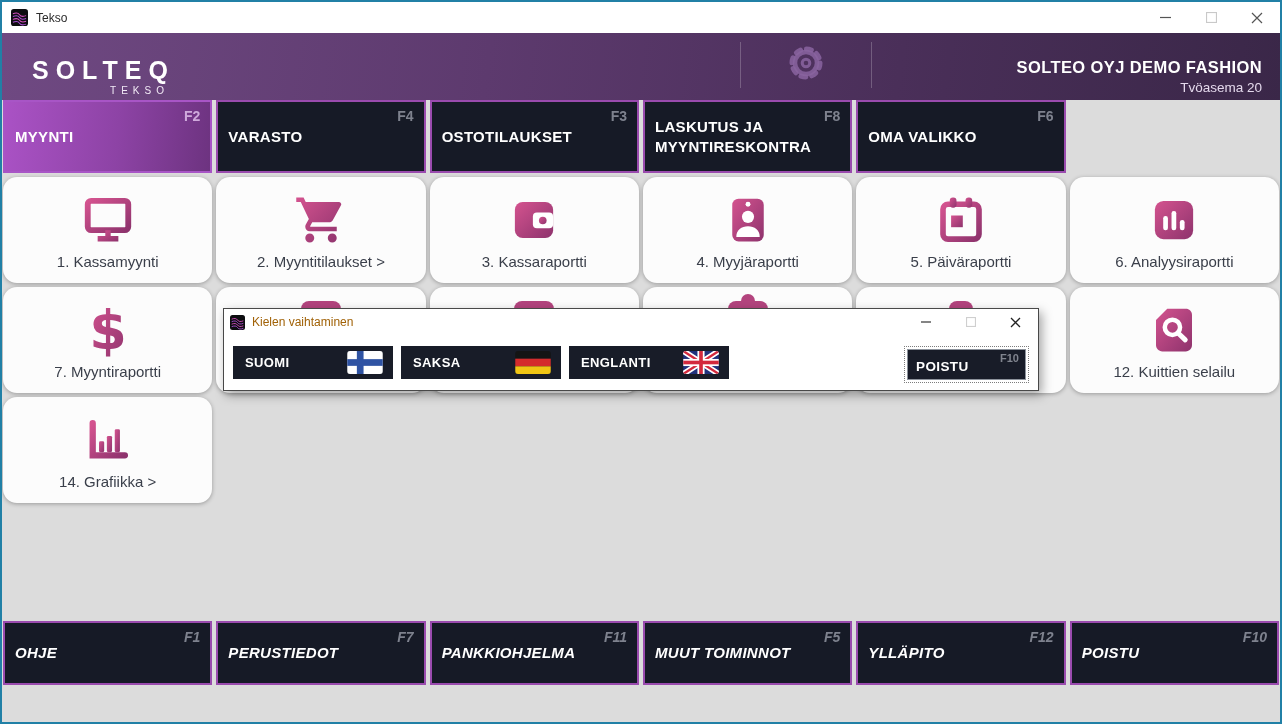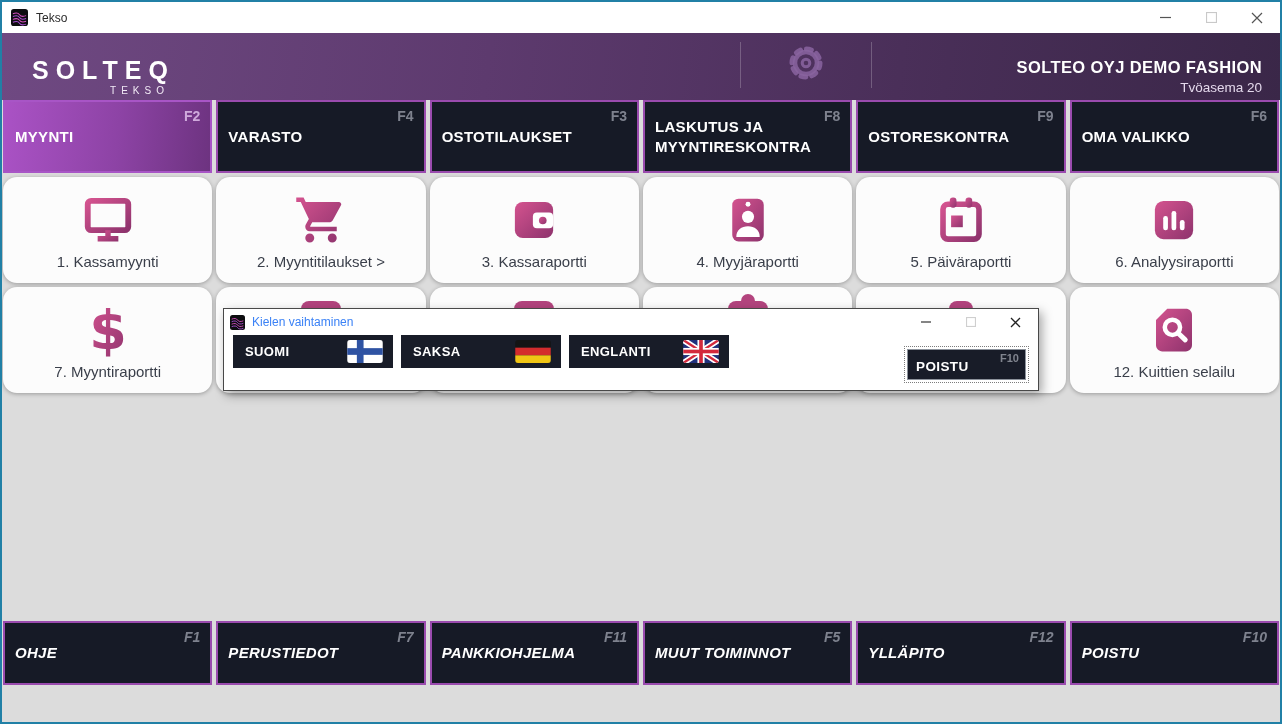--- a/index.html
+++ b/index.html
@@ -74,24 +74,24 @@
   .peek.bump::before{ content:""; position:absolute; top:-7px; left:50%; transform:translateX(-50%);
     width:14px; height:14px; border-radius:50%; background:#b3447e; }
 
   
   .dialog{
     position:absolute; left:221px; top:306px; width:816px; height:83px; z-index:10;
     background:#fff; border:1px solid #484848; box-shadow:3px 4px 10px rgba(0,0,0,.35);
   }
   .dialog-titlebar{ height:26px; display:flex; align-items:center; }
   .dialog-icon{ width:15px; height:15px; margin-left:6px; }
-  .dialog-title{ font-size:12px; color:#3b82f6; margin-left:7px; }
+  .dialog-title{ font-size:12px; color:#a16207; margin-left:7px; }
   .dlg-controls{ margin-left:auto; display:flex; height:100%; }
   .dlg-btn{ width:45px; height:100%; display:flex; align-items:center; justify-content:center; }
-  .dialog-body{ position:relative; height:55px; display:flex; padding-left:9px; gap:8px; }
+  .dialog-body{ position:relative; height:55px; display:flex; align-items:center; padding-left:9px; gap:8px; }
   .lang-btn{
     width:160px; height:33px; background:#181c28; display:flex; align-items:center;
     justify-content:space-between; padding:0 10px 0 12px; cursor:pointer;
   }
   .lang-label{ color:#fff; font-weight:bold; font-size:13px; letter-spacing:.4px; }
   .flag{ width:36px; height:23px; border-radius:3px; overflow:hidden; flex:0 0 auto; }
   .flag svg{ display:block; width:100%; height:100%; }
   .exit-wrap{ position:absolute; right:9px; top:11px; border:1px dotted #7d7d7d; background:#fff; padding:2px; }
   .exit-btn{ position:relative; width:119px; height:31px; background:#181c28; border:1px solid #8d939c; cursor:pointer; }
   .exit-btn .efkey{ position:absolute; top:2px; right:6px; font-size:11px; font-weight:bold; color:#80848e; }
@@ -176,24 +176,20 @@
       </div>
       <div class="menu-cell">
         <span class="fkey">F3</span>
         <span class="mlabel">OSTOTILAUKSET</span>
       </div>
       <div class="menu-cell">
         <span class="fkey">F8</span>
         <span class="mlabel">LASKUTUS JA MYYNTIRESKONTRA</span>
       </div>
       <div class="menu-cell">
-        <span class="fkey">F9</span>
-        <span class="mlabel">OSTORESKONTRA</span>
-      </div>
-      <div class="menu-cell">
         <span class="fkey">F6</span>
         <span class="mlabel">OMA VALIKKO</span>
       </div>
     </div>
 
     <div class="tiles-grid">
       <div class="tile">
         <span class="tile-icon">
           <svg width="54" height="54" viewBox="0 0 24 24">
             <rect x="3" y="3.5" width="18" height="13" rx="1.5" fill="none" stroke="url(#pg)" stroke-width="2.6"></rect>
@@ -284,20 +280,33 @@
             <path d="M9 2.5h8.2c1.6 0 2.8 1.2 2.8 2.8v13.4c0 1.6-1.2 2.8-2.8 2.8H6.8c-1.6 0-2.8-1.2-2.8-2.8V7.5z" fill="url(#pg)"></path>
             <circle cx="11.3" cy="10.8" r="3.4" fill="none" stroke="#fff" stroke-width="2"></circle>
             <line x1="13.8" y1="13.3" x2="17" y2="16.4" stroke="#fff" stroke-width="2.2" stroke-linecap="round"></line>
           </svg>
         </span>
         <span class="tile-label">12. Kuittien selailu</span>
       </div>
     </div>
 
     <div class="tiles-grid">
+      <div class="tile">
+        <span class="tile-icon">
+          <svg width="54" height="54" viewBox="0 0 24 24">
+            <path d="M5.2 4.5V18.8H19.5" fill="none" stroke="url(#pg)" stroke-width="2.8" stroke-linecap="round"></path>
+            <g fill="url(#pg)">
+              <rect x="8" y="12.6" width="2.3" height="4.8" rx="0.6"></rect>
+              <rect x="11.5" y="10.2" width="2.3" height="7.2" rx="0.6"></rect>
+              <rect x="15" y="7.2" width="2.3" height="10.2" rx="0.6"></rect>
+            </g>
+          </svg>
+        </span>
+        <span class="tile-label">14. Grafiikka &gt;</span>
+      </div>
       <div class="tile tile-empty"></div>
       <div class="tile tile-empty"></div>
       <div class="tile tile-empty"></div>
       <div class="tile tile-empty"></div>
     </div>
 
     <div class="menu-row bottom-row">
       <div class="menu-cell">
         <span class="fkey">F1</span>
         <span class="mlabel">OHJE</span>

